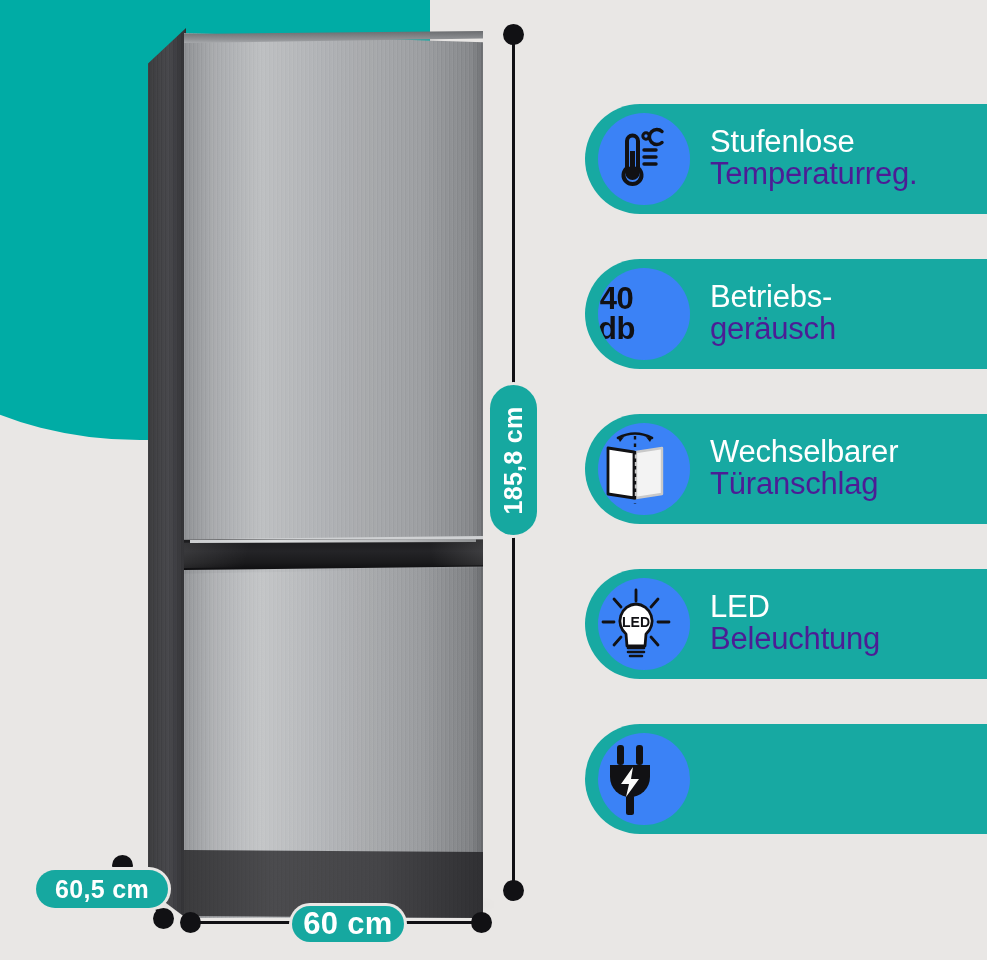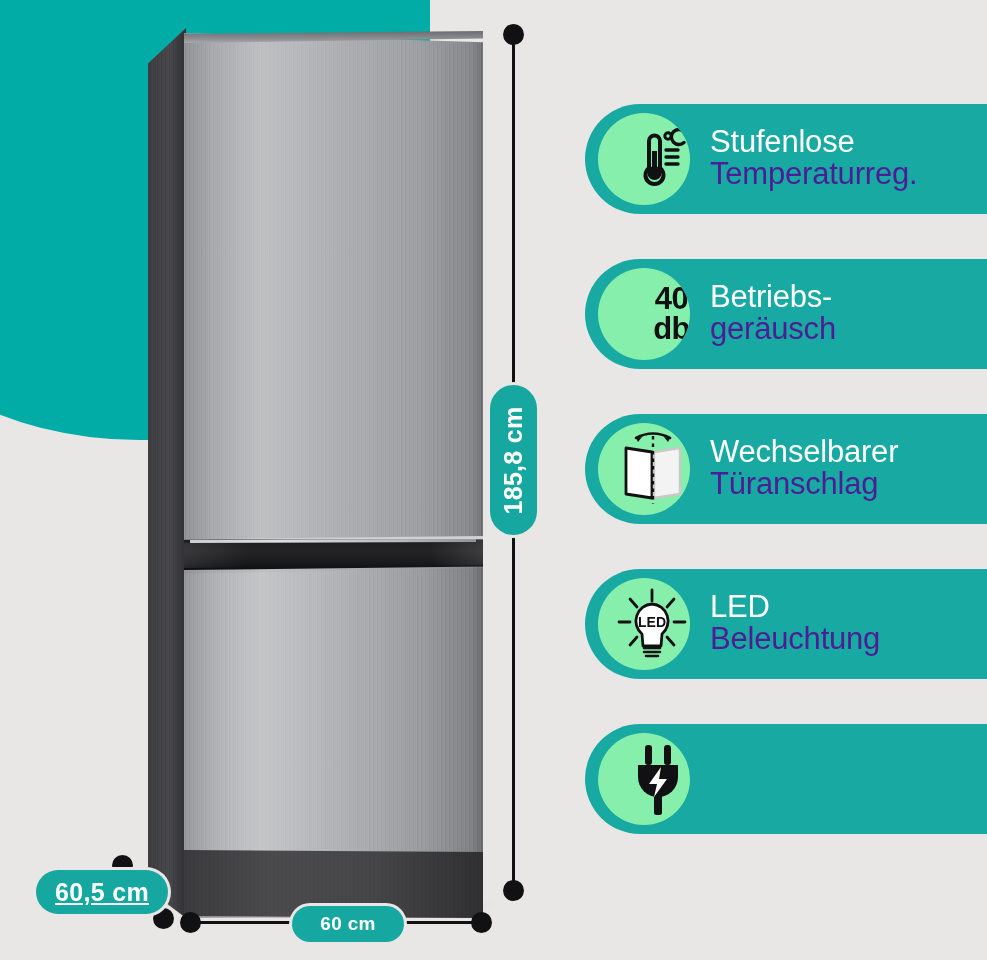--- a/index.html
+++ b/index.html
@@ -218,29 +218,28 @@
   }
   .pill-height span {
     transform: rotate(-90deg);
     white-space: nowrap;
   }
   .pill-width {
     left: 292px;
     top: 906px;
     width: 112px;
     height: 36px;
-    font-size: 19px;
+    font-size: 31px;
   }
   .pill-depth {
     left: 36px;
     top: 870px;
     width: 132px;
-    height: 44px;
+    height: 38px;
     font-size: 25px;
-    text-decoration: underline;
   }
 
   
   .features {
     position: absolute;
     left: 585px;
     top: 104px;
     width: 420px;
   }
   .badge {
@@ -255,24 +254,24 @@
     padding-left: 13px;
     box-sizing: border-box;
   }
   .badge:last-child { margin-bottom: 0; }
 
   .badge-icon {
     flex: 0 0 auto;
     width: 92px;
     height: 92px;
     border-radius: 50%;
-    background: #86efac;
+    background: #3b82f6;
     display: flex;
     align-items: center;
-    justify-content: flex-end;
+    justify-content: flex-start;
     overflow: hidden;
   }
   .badge-icon svg { display: block; }
   .badge-text {
     margin-left: 20px;
     line-height: 1.02;
     padding-bottom: 2px;
   }
   .badge-title {
     font-size: 31px;

